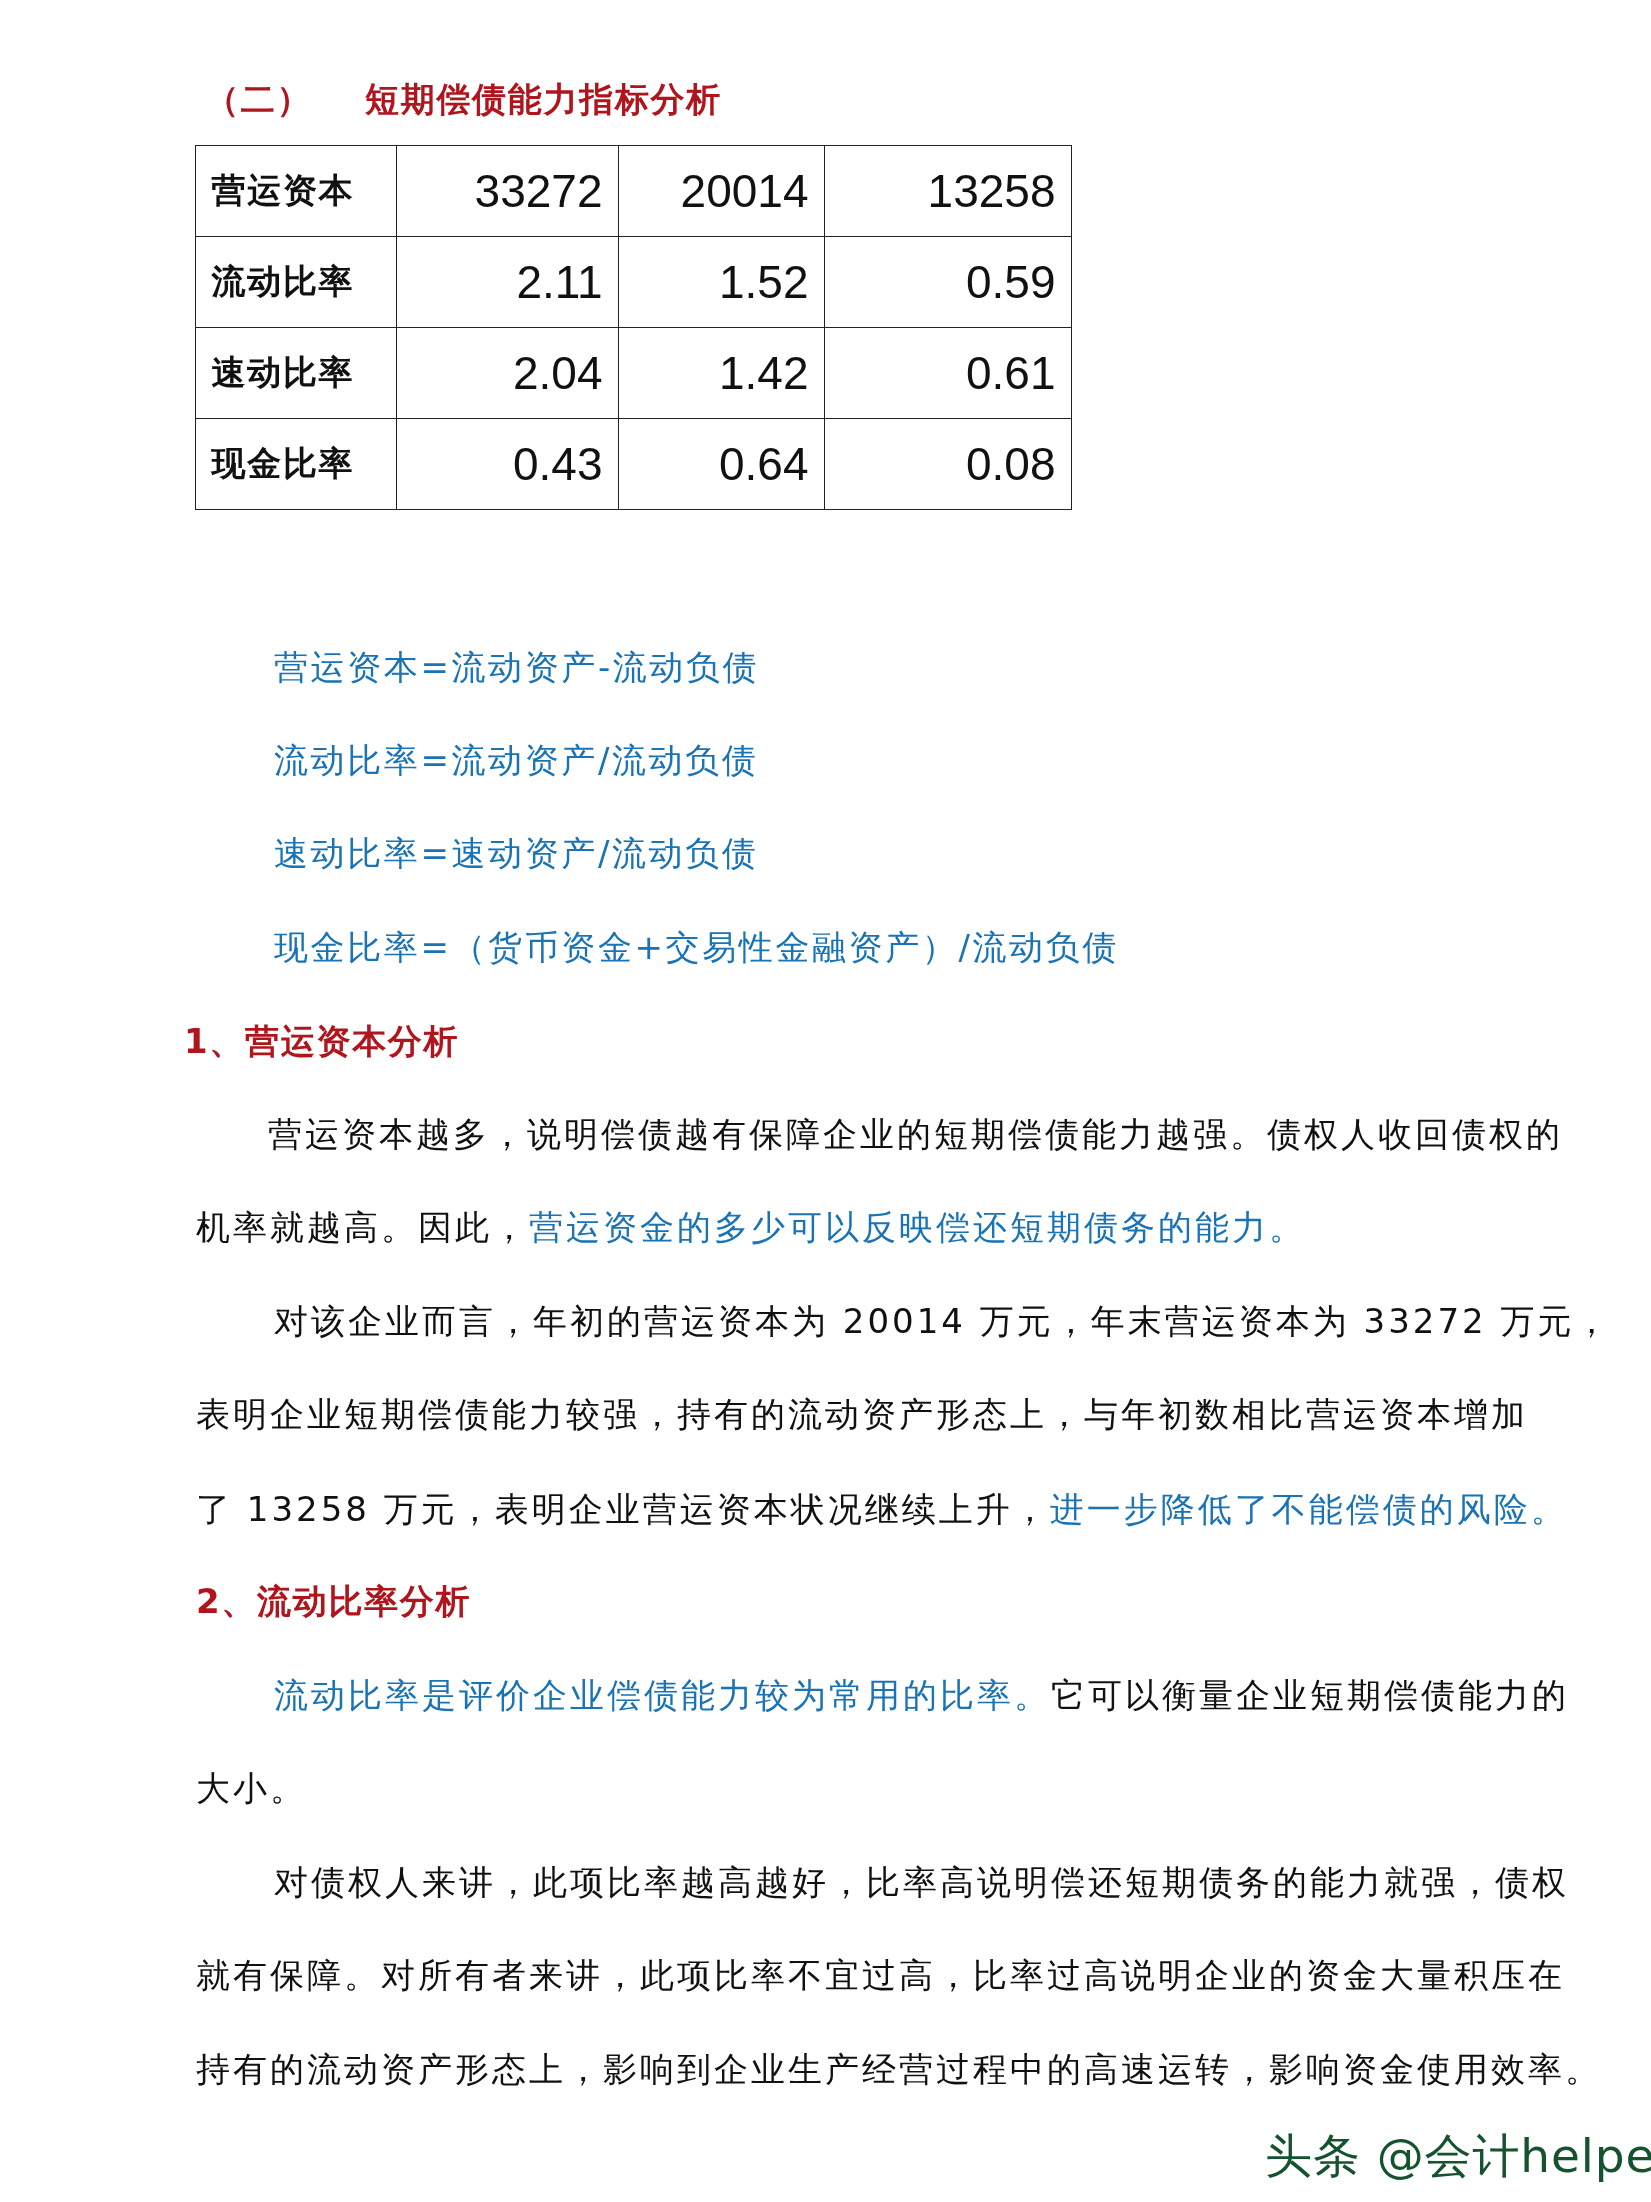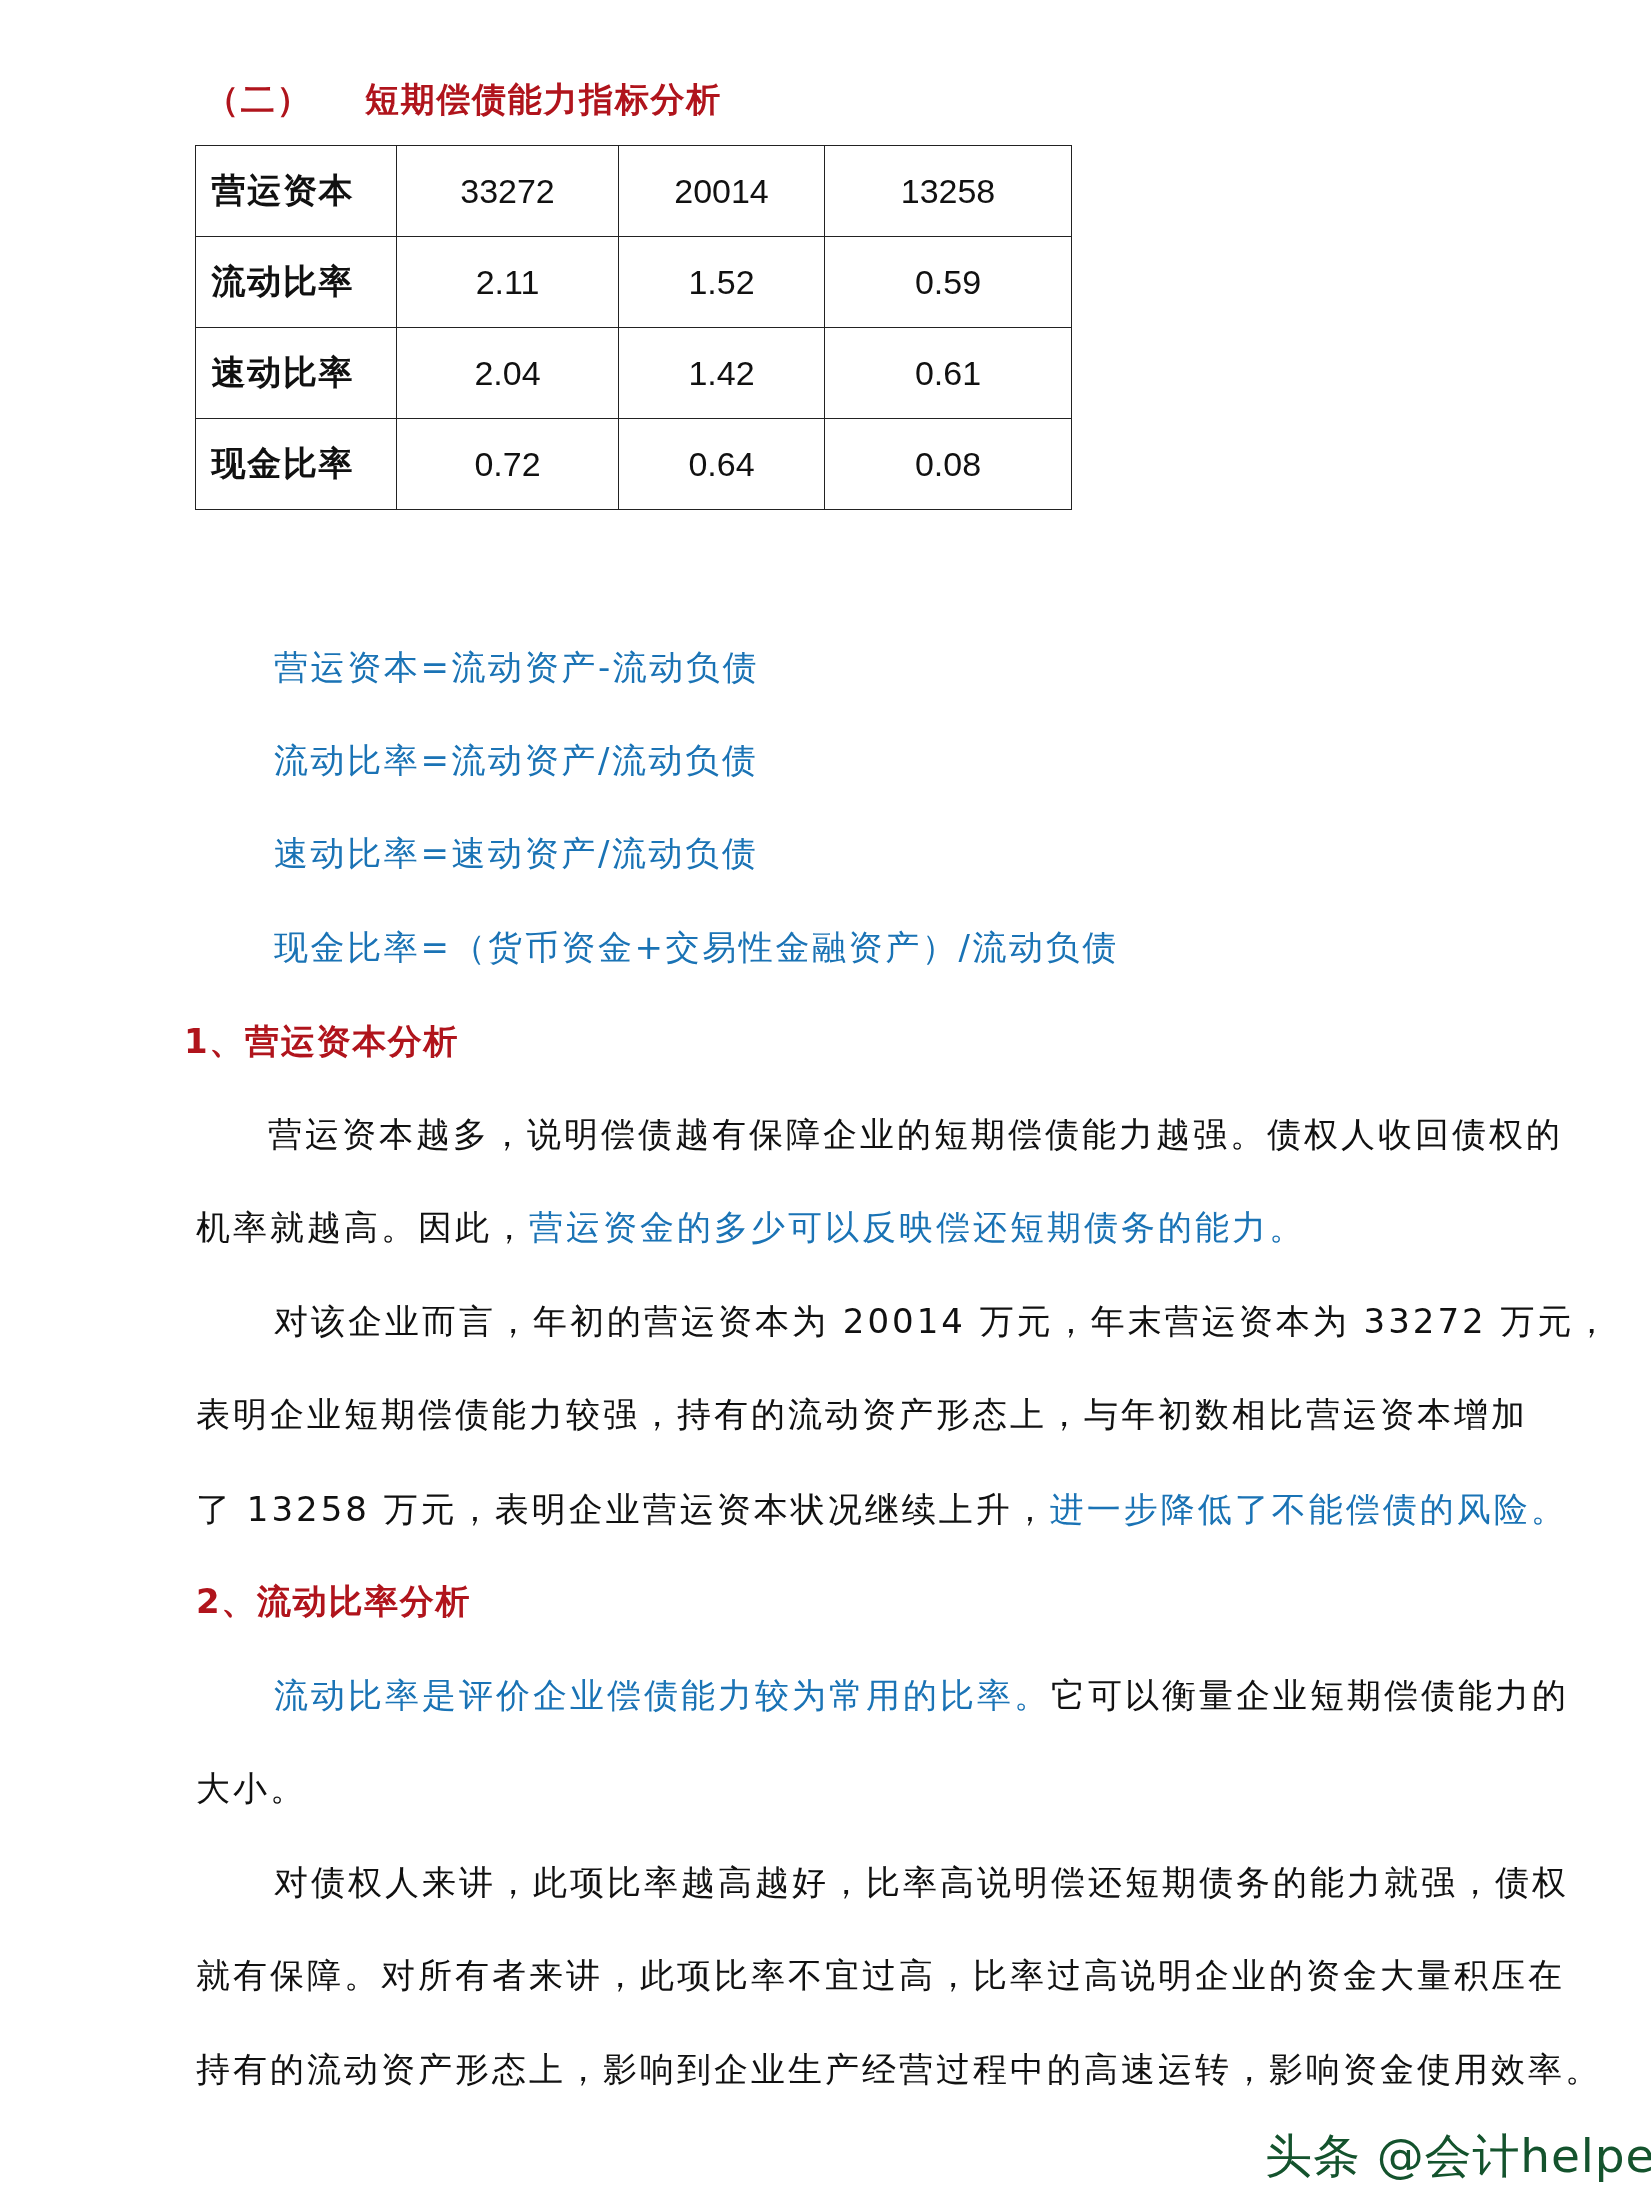--- a/index.html
+++ b/index.html
@@ -17,21 +17,21 @@
     border-collapse: collapse; font-size: 34px;
   }
   .table td {
     border: 1.7px solid #222;
     height: 91px; padding: 0 15.5px; box-sizing: border-box;
   }
   .table td.label { width: 201px; text-align: left; font-weight: bold; letter-spacing: 1.7px; }
   .table td.c1 { width: 222px; }
   .table td.c2 { width: 206px; }
   .table td.c3 { width: 247px; }
-  .table td.num { text-align: center; font-family: "Liberation Sans", sans-serif; font-size: 34px; }
+  .table td.num { text-align: right; font-family: "Liberation Sans", sans-serif; font-size: 46px; }
   .table tr.head td { text-align: left; letter-spacing: 2.6px; }
   .formula { font-size: 34px; letter-spacing: 2.6px; }
   .para { font-size: 34px; letter-spacing: 3px; }
   .section { font-size: 34px; letter-spacing: 1.7px; }
   .watermark {
     font-family: "DejaVu Sans", sans-serif; font-size: 47px; color: #14532d;
     letter-spacing: 0.9px;
   }
 </style>
 </head>
@@ -55,21 +55,21 @@
     <td class="c3 num">0.59</td>
   </tr>
   <tr>
     <td class="label">速动比率</td>
     <td class="c1 num">2.04</td>
     <td class="c2 num">1.42</td>
     <td class="c3 num">0.61</td>
   </tr>
   <tr>
     <td class="label">现金比率</td>
-    <td class="c1 num">0.72</td>
+    <td class="c1 num">0.43</td>
     <td class="c2 num">0.64</td>
     <td class="c3 num">0.08</td>
   </tr>
 </tbody>
   </table>
 
 <div class="abs blue formula" style="left:274px; top:645px;">营运资本=流动资产-流动负债</div>
 <div class="abs blue formula" style="left:274px; top:738px;">流动比率=流动资产/流动负债</div>
 <div class="abs blue formula" style="left:274px; top:831px;">速动比率=速动资产/流动负债</div>
 <div class="abs blue formula" style="left:274px; top:925px;">现金比率=（货币资金+交易性金融资产）/流动负债</div>

